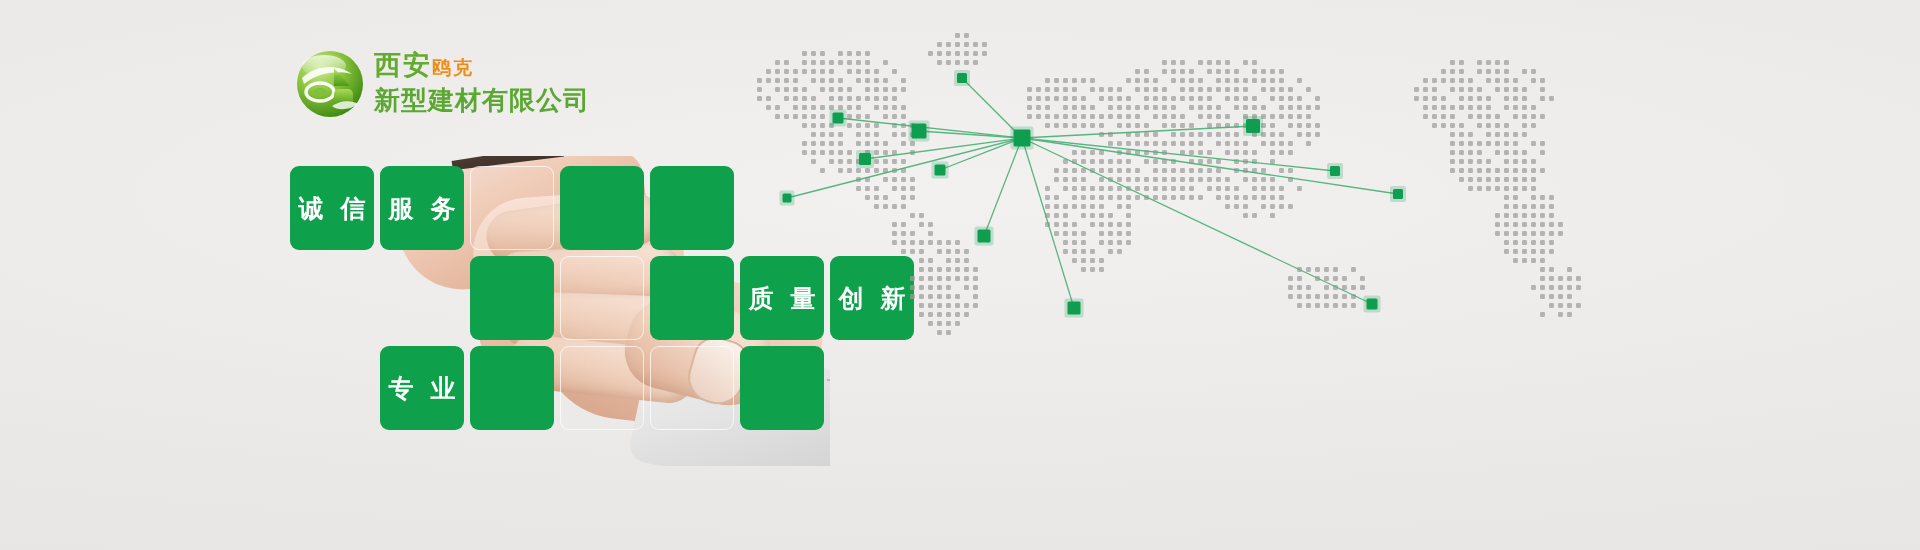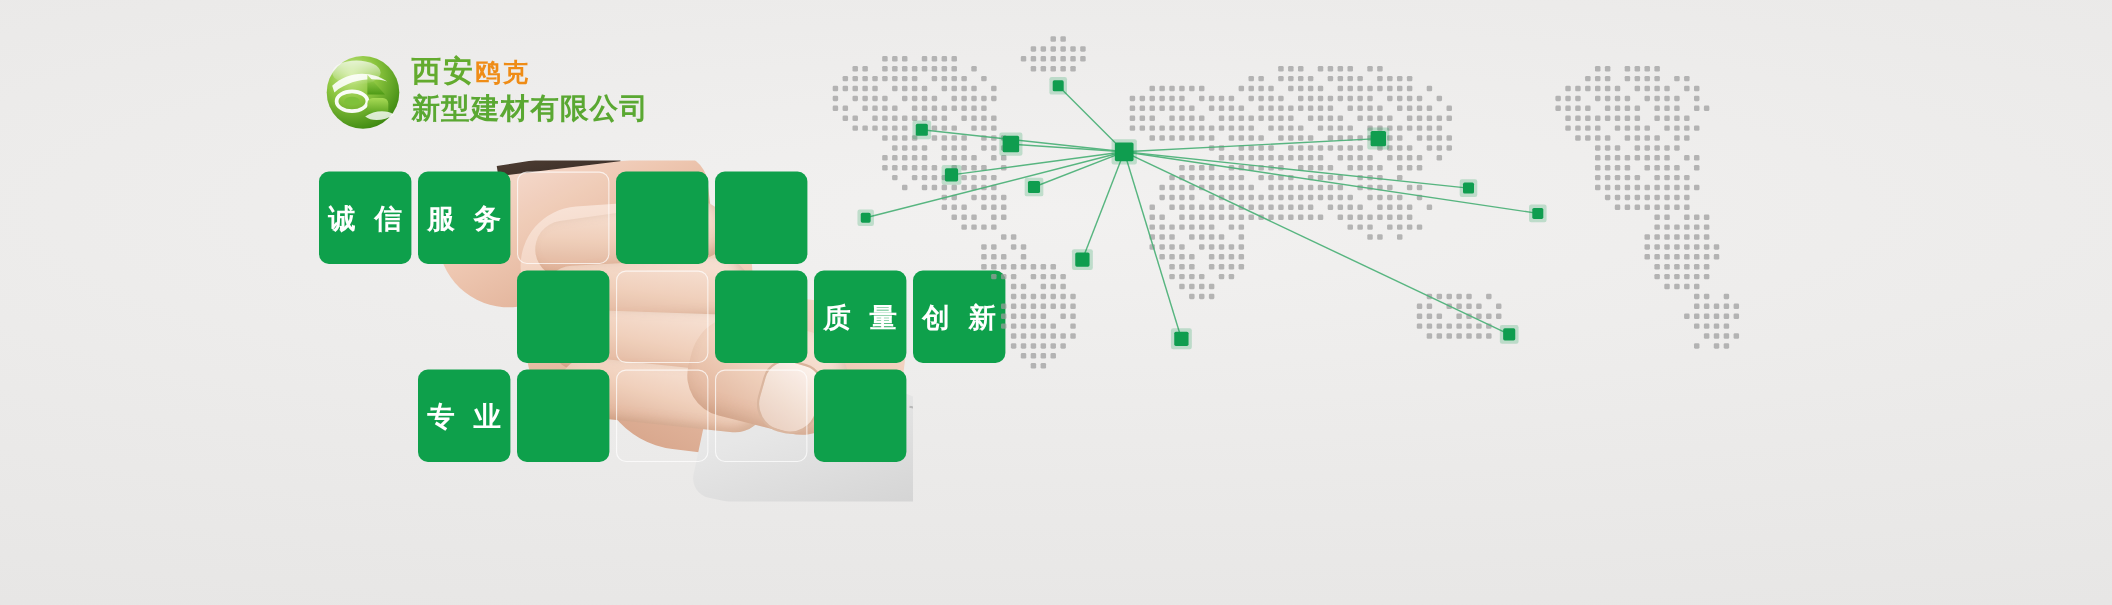--- a/index.html
+++ b/index.html
@@ -14,24 +14,24 @@
     background:
       radial-gradient(120% 80% at 50% 35%, #f2f1f0 0%, #ebeae9 55%, #e6e5e4 100%);
   }
   
   #logo{position:absolute;left:294px;top:44px;width:300px;height:80px;}
   #logo-mark{position:absolute;left:0;top:4px;width:72px;height:72px;}
   #logo-text{position:absolute;left:80px;top:4px;}
   .logo-line1{font-size:27px;font-weight:700;letter-spacing:2px;line-height:34px;white-space:nowrap;}
   .logo-line2{font-size:26px;font-weight:700;letter-spacing:1px;line-height:30px;white-space:nowrap;color:#5aa832;}
   .lg-city{color:#63ab2e;}
-  .lg-brand{color:#ef8c16;font-size:23px;}
+  .lg-brand{color:#ef8c16;font-size:19px;}
 
   
-  #collage{position:absolute;left:290px;top:156px;width:620px;height:270px;}
+  #collage{position:absolute;left:290px;top:166px;width:620px;height:270px;}
   #photo{
     position:absolute;left:100px;top:-10px;width:440px;height:310px;
     overflow:hidden;
   }
   #sleeve{
     position:absolute;left:248px;top:196px;width:210px;height:130px;
     background:linear-gradient(150deg,#f3f3f3 0%,#e3e3e3 45%,#cfcfcf 100%);
     border-radius:26px 40px 18px 18px;transform:rotate(12deg);
   }
   #sleeve:after{

